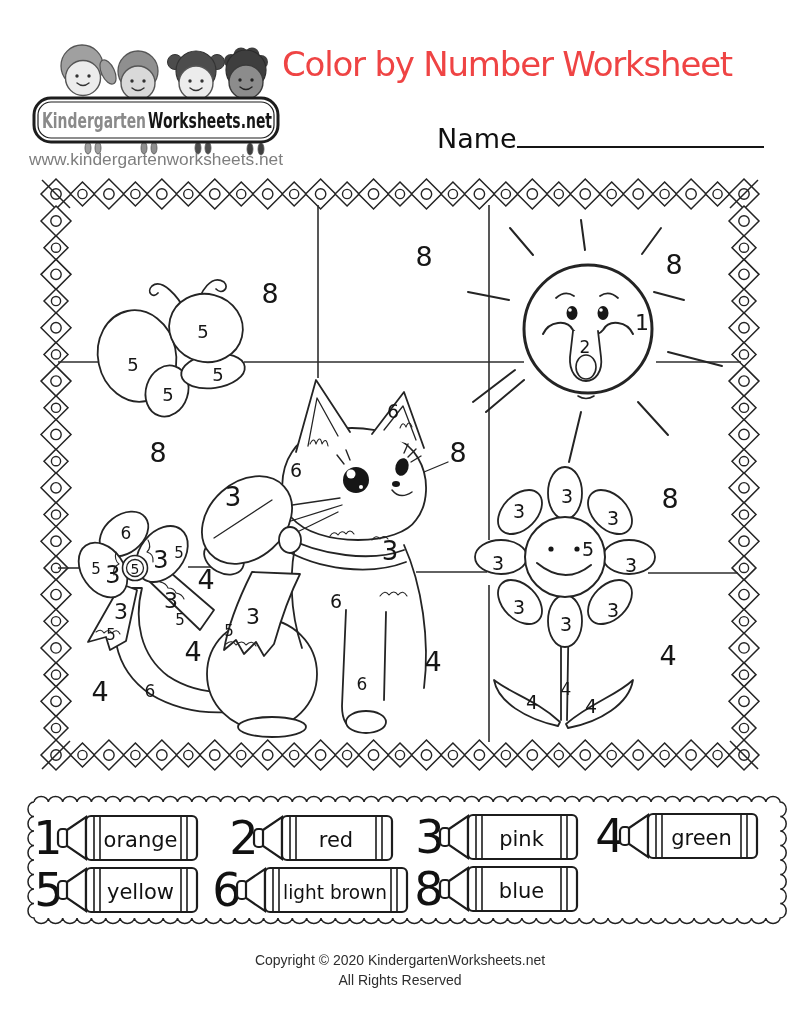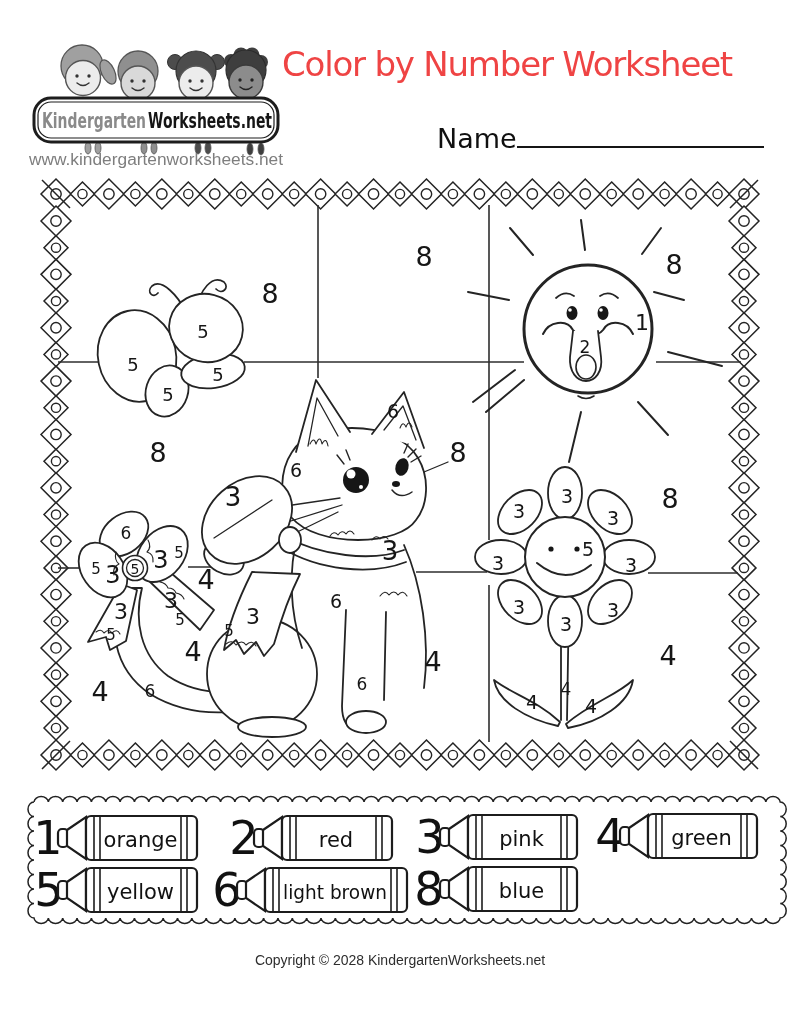--- a/index.html
+++ b/index.html
@@ -541,14 +541,15 @@
         <line x1="476" y1="868" x2="476" y2="910"></line>
         <line x1="482" y1="868" x2="482" y2="910"></line>
         <line x1="561" y1="868" x2="561" y2="910"></line>
         <line x1="567" y1="868" x2="567" y2="910"></line>
         <text x="521.5" y="898" class="crayon-label" font-size="21">blue</text>
       </g>
     </g>
 </svg>
 
 <div class="copyright">
-  <div>Copyright © 2028 KindergartenWorksheets.net</div>
+  <div>Copyright © 2020 KindergartenWorksheets.net</div>
+  <div>All Rights Reserved</div>
 </div>
 
 </body></html>

